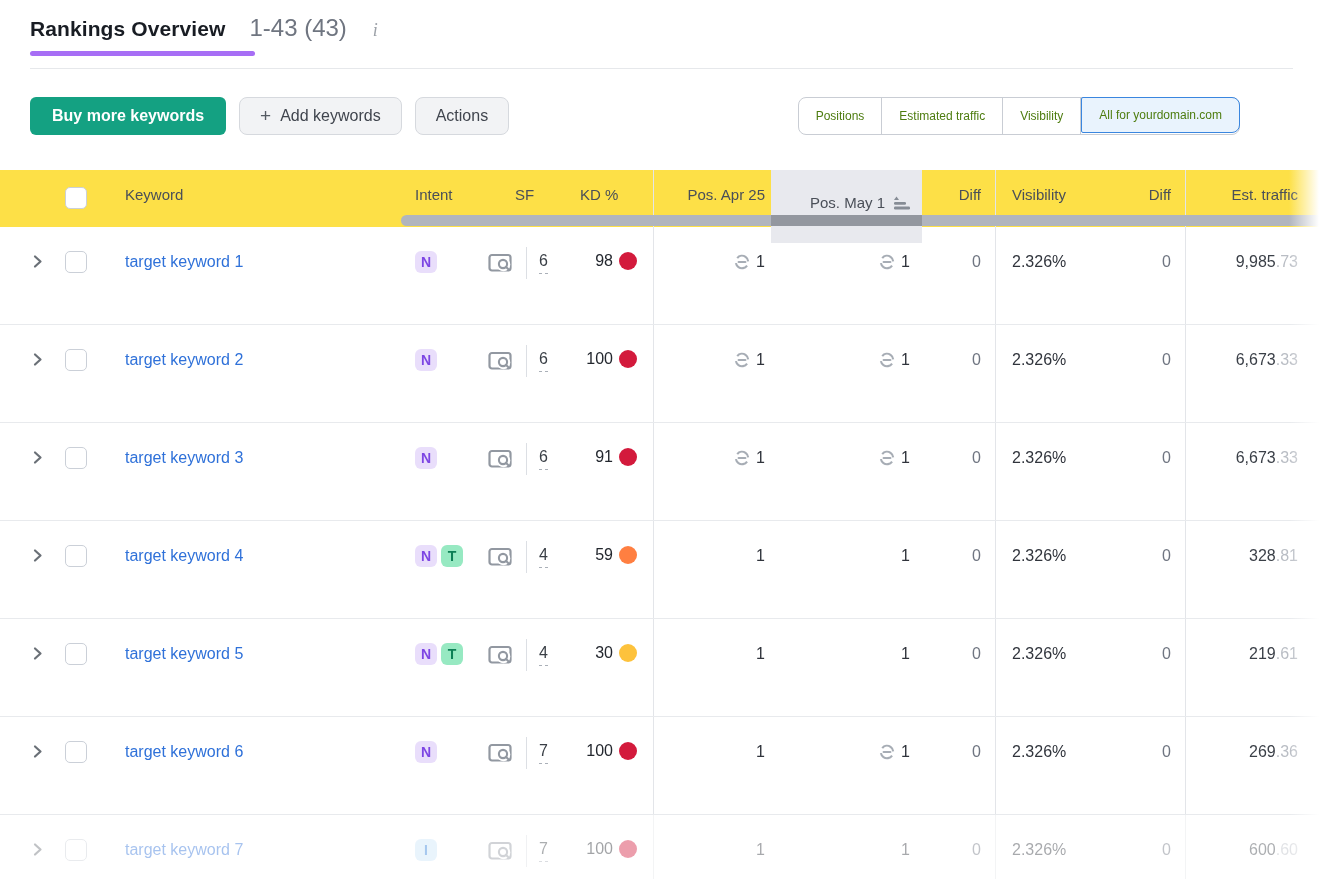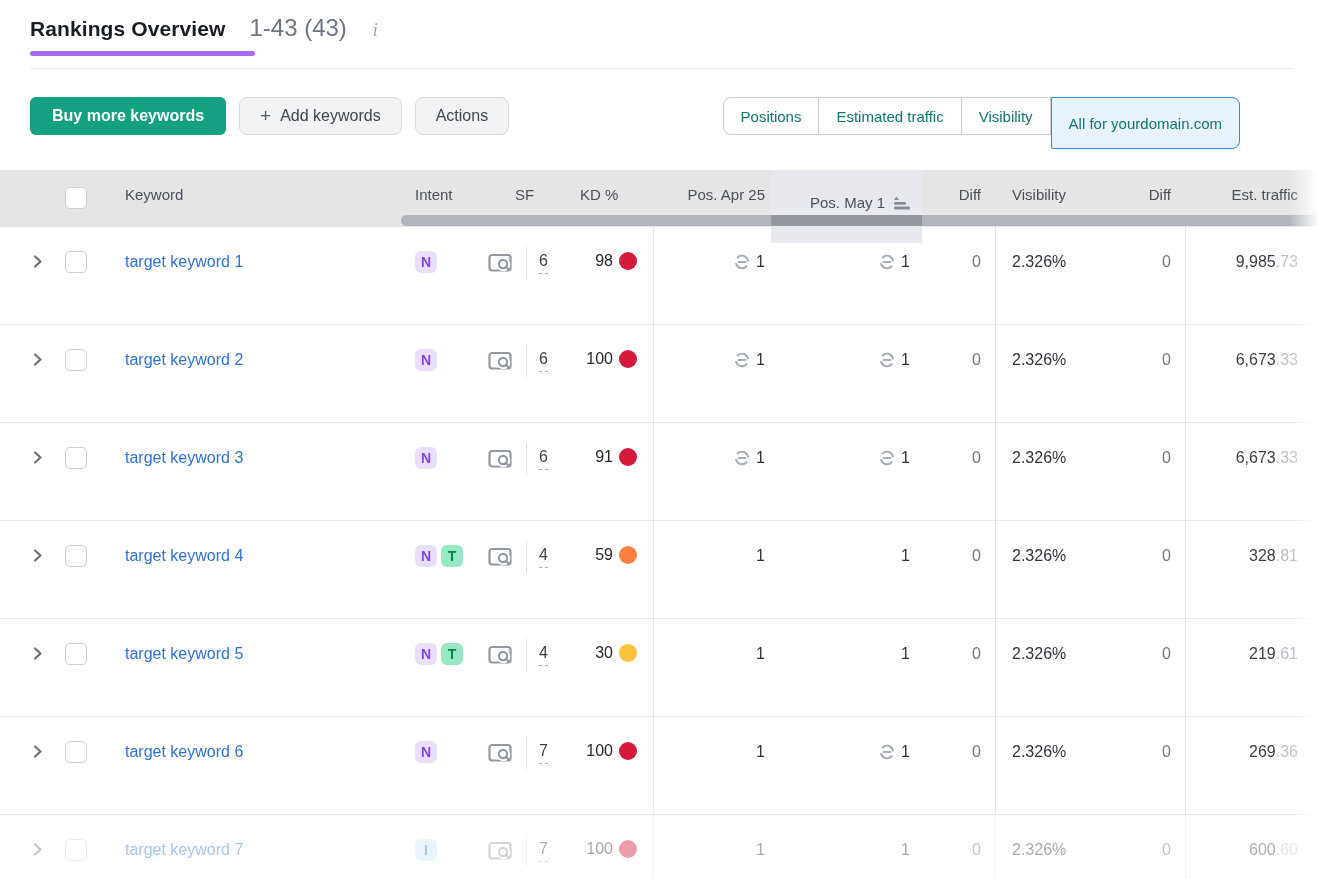--- a/index.html
+++ b/index.html
@@ -21,29 +21,29 @@
   .toolbar { position:absolute; top:97px; left:30px; right:30px; height:38px;
     display:flex; align-items:center; }
   .btn { height:38px; display:inline-flex; align-items:center; justify-content:center;
     font-size:16px; border-radius:6px; cursor:pointer; white-space:nowrap; }
   .btn-green { color:#fff; font-weight:700; padding:0 22px; border:none; }
   .btn-gray { background:#f2f3f5; border:1px solid #d6d9de; color:#40454e;
     padding:0 20px; border-radius:8px; margin-left:13px; }
   .btn-gray .plus { font-size:19px; color:#555b63; margin-right:9px; font-weight:400; }
   .segmented { position:absolute; right:53px; top:0; height:38px; display:flex;
     background:#fff; border:1px solid #c9cdd4; border-radius:8px; overflow:visible; }
-  .seg { height:100%; display:flex; align-items:center; padding:0 17px; font-size:15px;
-    color:#0f766e; cursor:pointer; border-right:1px solid #c9cdd4; }
+  .seg { height:100%; display:flex; align-items:center; padding:0 17px; font-size:12px;
+    color:#4d7c0f; cursor:pointer; border-right:1px solid #c9cdd4; }
   .seg:last-child { border-right:none; }
   .seg.selected { background:#e9f3fd; border:1px solid #3a86df; border-radius:2px 8px 8px 2px;
-    margin:-1px -1px -1px 0; height:52px; }
+    margin:-1px -1px -1px 0; height:36px; }
 
   
   .table { position:absolute; top:170px; left:0; right:0; }
-  .thead { position:relative; height:57px; background:#e5e5e5; display:flex;
+  .thead { position:relative; height:57px; background:#fde047; display:flex;
     padding-left:30px; font-size:15px; color:#4a4f58; }
   .thead .cell { display:flex; align-items:center; padding-bottom:8px; }
   .row { height:98px; border-bottom:1px solid #e8eaed; display:flex; padding-left:30px;
     font-size:16px; }
   .row .cell { padding-top:24px; display:flex; align-items:flex-start; }
 
   
   .c-chevron { width:35px; }
   .c-check   { width:50px; }
   .c-keyword { width:300px; padding-left:10px; }

